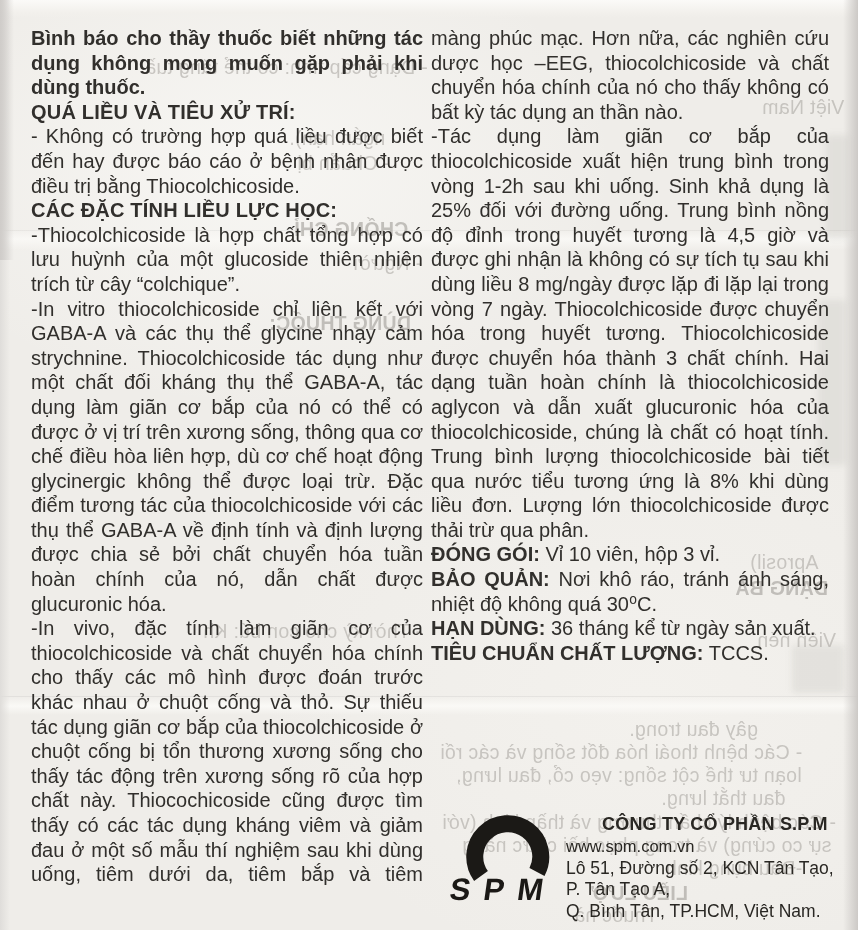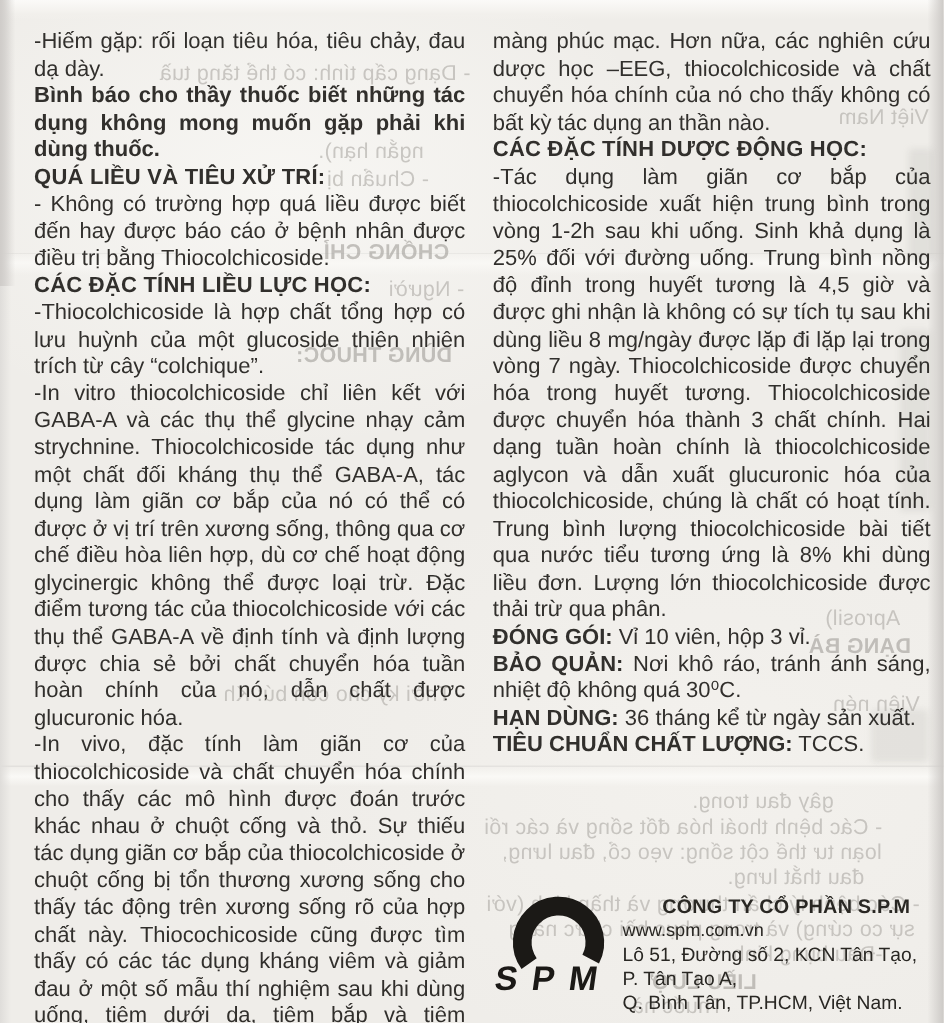--- a/index.html
+++ b/index.html
@@ -18,21 +18,21 @@
   .crease-mid{top:230px;height:20px;background:linear-gradient(rgba(250,249,247,0),#f9f8f5 45%,rgba(250,249,247,0));box-shadow:0 1px 0 rgba(120,118,114,.08) inset;}
   .crease-low{top:697px;height:18px;background:linear-gradient(rgba(250,249,247,0),#faf9f6 50%,rgba(250,249,247,0));box-shadow:0 -1px 0 rgba(120,118,114,.10);}
   .edge-right{position:absolute;top:0;right:0;width:15px;height:100%;background:linear-gradient(to left,#ccc9c6,rgba(204,201,198,0));}
   .edge-left{position:absolute;top:0;left:0;width:10px;height:100%;background:linear-gradient(to right,#dfddda,rgba(223,221,218,0));}
   .edge-left-top{position:absolute;top:0;left:0;width:14px;height:260px;background:linear-gradient(to right,#cfccc9,rgba(207,204,201,0));}
   .smudge{position:absolute;background:rgba(158,155,150,.16);filter:blur(3px);border-radius:4px;}
 
   
   .col{position:absolute;top:26px;font-size:20px;line-height:24.6px;text-align:justify;color:#312f2c;}
   .col-left{left:31px;width:392px;}
-  .col-right{left:448px;width:398px;}
+  .col-right{left:431px;width:398px;}
   .col p{margin:0;}
   .b{font-weight:bold;}
   .heading{font-weight:bold;letter-spacing:.2px;}
   .cont{text-align-last:justify;}
 
   
   .ghost{
     position:absolute;white-space:nowrap;
     transform:scaleX(-1);
     color:#aeaba6;opacity:.62;
@@ -86,33 +86,31 @@
       <span class="ghost" style="right: 56px; top: 764px;">loạn tư thế cột sống: vẹo cổ, đau lưng,</span>
       <span class="ghost" style="right: 72px; top: 787px;">đau thắt lưng.</span>
       <span class="ghost" style="right: 22px; top: 811px;">- Các bệnh lý chấn thương và thần kinh (với</span>
       <span class="ghost" style="right: 26px; top: 834px;">sự co cứng) và trong phục hồi chức năng</span>
       <span class="ghost" style="right: 56px; top: 857px;">-Đau bụng kinh.</span>
       <span class="ghost gb" style="right: 170px; top: 882px;">LIỀU LƯỢ</span>
       <span class="ghost" style="right: 200px; top: 904px;">Thuốc nà</span>
     </div>
 
   <div class="col col-left">
-    <p>-Hiếm gặp: rối loạn tiêu hóa, tiêu chảy, đau dạ dày.</p>
     <p class="b">Bình báo cho thầy thuốc biết những tác dụng không mong muốn gặp phải khi dùng thuốc.</p>
     <p class="heading">QUÁ LIỀU VÀ TIÊU XỬ TRÍ:</p>
     <p>- Không có trường hợp quá liều được biết đến hay được báo cáo ở bệnh nhân được điều trị bằng Thiocolchicoside.</p>
     <p class="heading">CÁC ĐẶC TÍNH LIỀU LỰC HỌC:</p>
     <p>-Thiocolchicoside là hợp chất tổng hợp có lưu huỳnh của một glucoside thiên nhiên trích từ cây “colchique”.</p>
     <p>-In vitro thiocolchicoside chỉ liên kết với GABA-A và các thụ thể glycine nhạy cảm strychnine. Thiocolchicoside tác dụng như một chất đối kháng thụ thể GABA-A, tác dụng làm giãn cơ bắp của nó có thể có được ở vị trí trên xương sống, thông qua cơ chế điều hòa liên hợp, dù cơ chế hoạt động glycinergic không thể được loại trừ. Đặc điểm tương tác của thiocolchicoside với các thụ thể GABA-A về định tính và định lượng được chia sẻ bởi chất chuyển hóa tuần hoàn chính của nó, dẫn chất được glucuronic hóa.</p>
     <p class="cont">-In vivo, đặc tính làm giãn cơ của thiocolchicoside và chất chuyển hóa chính cho thấy các mô hình được đoán trước khác nhau ở chuột cống và thỏ. Sự thiếu tác dụng giãn cơ bắp của thiocolchicoside ở chuột cống bị tổn thương xương sống cho thấy tác động trên xương sống rõ của hợp chất này. Thiocochicoside cũng được tìm thấy có các tác dụng kháng viêm và giảm đau ở một số mẫu thí nghiệm sau khi dùng uống, tiêm dưới da, tiêm bắp và tiêm</p>
   </div>
 
   <div class="col col-right">
     <p>màng phúc mạc. Hơn nữa, các nghiên cứu dược học –EEG, thiocolchicoside và chất chuyển hóa chính của nó cho thấy không có bất kỳ tác dụng an thần nào.</p>
-    <p class="heading">CÁC ĐẶC TÍNH DƯỢC ĐỘNG HỌC:</p>
     <p>-Tác dụng làm giãn cơ bắp của thiocolchicoside xuất hiện trung bình trong vòng 1-2h sau khi uống. Sinh khả dụng là 25% đối với đường uống. Trung bình nồng độ đỉnh trong huyết tương là 4,5 giờ và được ghi nhận là không có sự tích tụ sau khi dùng liều 8 mg/ngày được lặp đi lặp lại trong vòng 7 ngày. Thiocolchicoside được chuyển hóa trong huyết tương. Thiocolchicoside được chuyển hóa thành 3 chất chính. Hai dạng tuần hoàn chính là thiocolchicoside aglycon và dẫn xuất glucuronic hóa của thiocolchicoside, chúng là chất có hoạt tính. Trung bình lượng thiocolchicoside bài tiết qua nước tiểu tương ứng là 8% khi dùng liều đơn. Lượng lớn thiocolchicoside được thải trừ qua phân.</p>
     <p><span class="b">ĐÓNG GÓI:</span><span> Vỉ 10 viên, hộp 3 vỉ.</span></p>
     <p><span class="b">BẢO QUẢN:</span><span> Nơi khô ráo, tránh ánh sáng, nhiệt độ không quá 30⁰C.</span></p>
     <p><span class="b">HẠN DÙNG:</span><span> 36 tháng kể từ ngày sản xuất.</span></p>
     <p><span class="b">TIÊU CHUẨN CHẤT LƯỢNG:</span><span> TCCS.</span></p>
   </div>
 
   <div class="mfr">
     <div class="mfr-row">
       <div class="logo">

